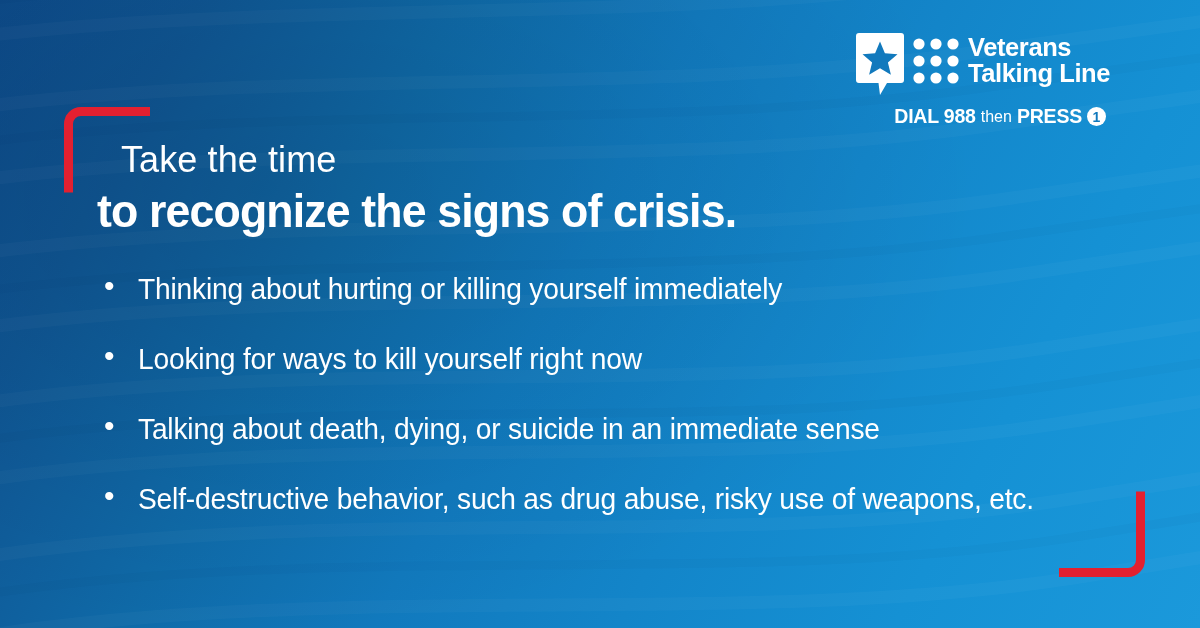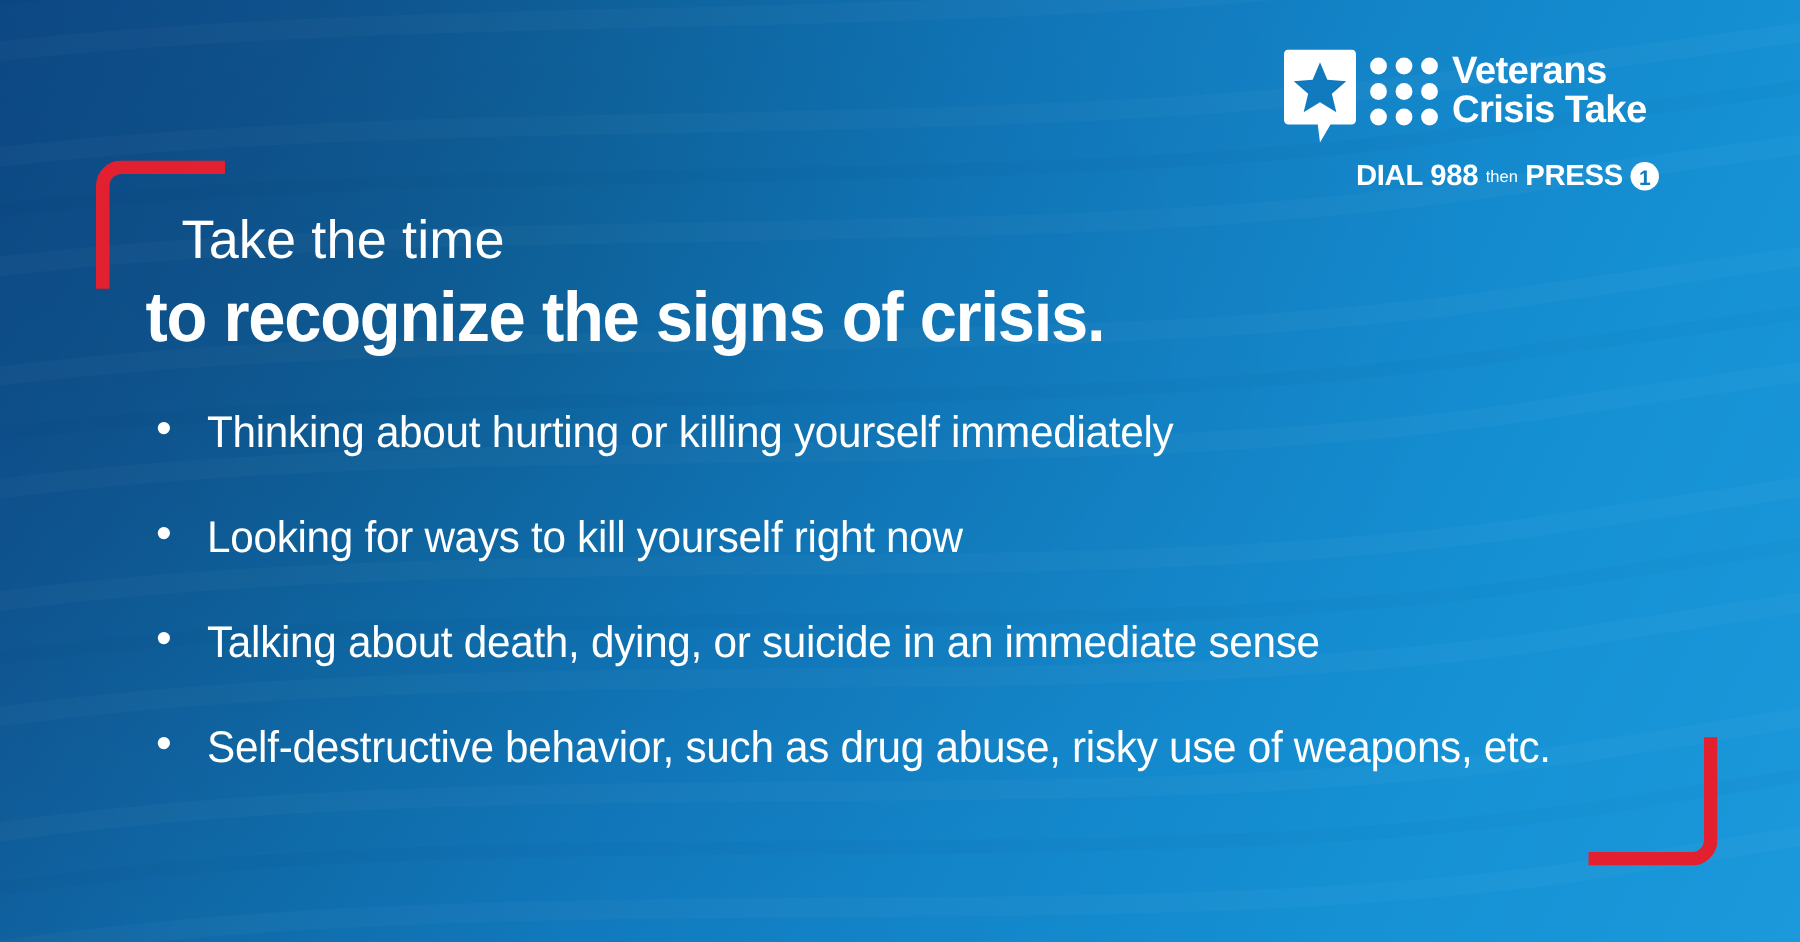--- a/index.html
+++ b/index.html
@@ -83,21 +83,21 @@
     color: #ffffff;
     white-space: nowrap;
   }
   .tag-dial {
     font-weight: 700;
     font-size: 19.5px;
     letter-spacing: -0.2px;
   }
   .tag-then {
     font-weight: 400;
-    font-size: 11px;
+    font-size: 16px;
   }
   .tag-press {
     font-weight: 700;
     font-size: 19.5px;
     letter-spacing: -0.2px;
     text-align: center;
   }
   .tag-one {
     display: inline-flex;
     align-items: center;
@@ -241,21 +241,21 @@
             <circle cx="40" cy="23" r="5.6"></circle>
             <circle cx="6" cy="40" r="5.6"></circle>
             <circle cx="23" cy="40" r="5.6"></circle>
             <circle cx="40" cy="40" r="5.6"></circle>
           </g>
         </svg>
       </span>
 
       <span class="logo-word">
         <div class="logo-word-line">Veterans</div>
-        <div class="logo-word-line">Crisis Take</div>
+        <div class="logo-word-line">Talking Line</div>
       </span>
 
     </div>
 
     <div class="logo-tagline">
       <span class="tag-dial">DIAL 988</span>
       <span class="tag-then">then</span>
       <span class="tag-press">PRESS</span>
       <span class="tag-one">1</span>
     </div>

